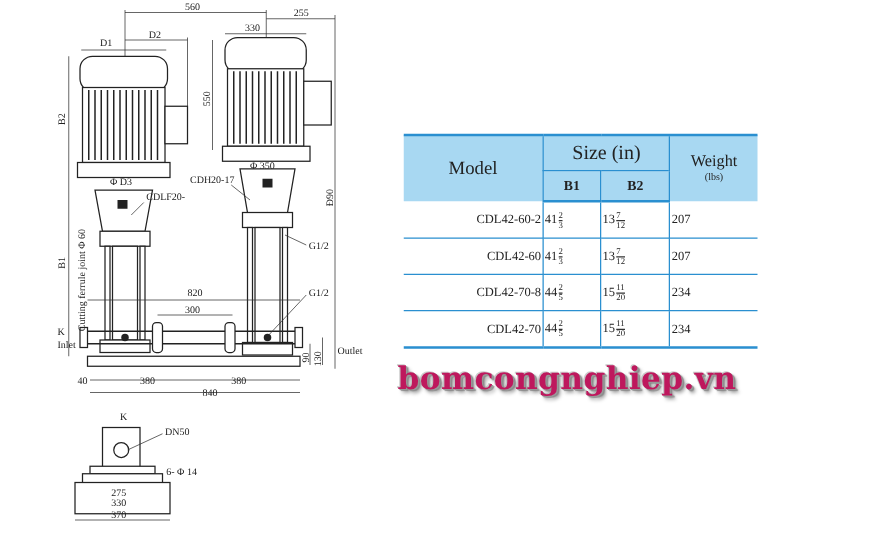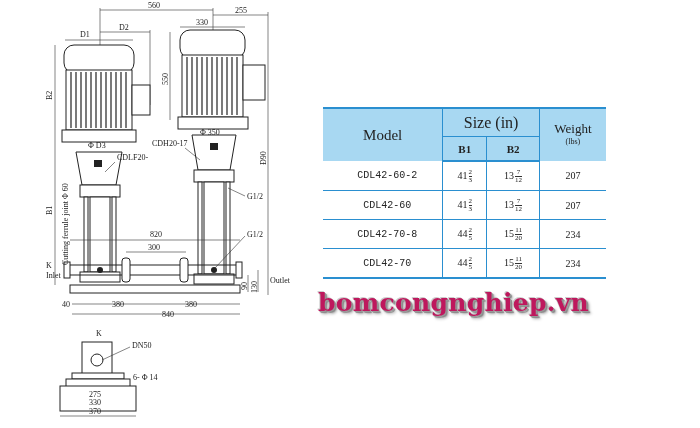--- a/index.html
+++ b/index.html
@@ -12,22 +12,22 @@
   .spec-table{position:absolute;left:323px;top:107px;width:283px;border-collapse:collapse;font-family:"Liberation Serif",serif;color:#222;}
   .spec-table th{background:#a8d8f2;font-weight:normal;border-left:1.5px solid #2a8fd0;border-right:1.5px solid #2a8fd0;}
   .spec-table th.first,.spec-table td.first{border-left:none;}
   .spec-table th.last,.spec-table td.last{border-right:none;}
   .spec-table thead tr:first-child th{border-top:2.5px solid #2a8fd0;}
   .spec-table thead tr.sub th{border-top:1.5px solid #2a8fd0;border-bottom:2.5px solid #2a8fd0;font-size:11px;font-weight:bold;height:16px;}
   .spec-table .h-model{font-size:15px;height:50px;}
   .spec-table .h-size{font-size:16px;height:20px;}
   .spec-table .h-weight{font-size:13px;line-height:13px;}
   .spec-table .h-weight small{display:block;font-size:8px;font-family:Liberation Serif, serif;}
-  .spec-table td{font-size:10px;height:26px;text-align:center;border-bottom:1.5px solid #2a8fd0;border-left:1.5px solid #2a8fd0;border-right:1.5px solid #2a8fd0;}
-  .spec-table td.first{text-align:center;padding-left:10px;font-family:Liberation Mono, monospace;}
+  .spec-table td{font-size:10px;height:26px;text-align:left;border-bottom:1.5px solid #2a8fd0;border-left:1.5px solid #2a8fd0;border-right:1.5px solid #2a8fd0;}
+  .spec-table td.first{text-align:right;padding-left:10px;}
   .spec-table tbody tr:last-child td{border-bottom:2px solid #2a8fd0;}
   .frac{display:inline-flex;flex-direction:column;vertical-align:middle;font-size:7px;line-height:7px;margin-left:1px;}
   .frac span:first-child{border-bottom:0.6px solid #333;}
   .watermark{position:absolute;left:318px;top:288px;font-family:"DejaVu Serif",serif;font-weight:bold;font-size:25px;color:#be185d;letter-spacing:0.3px;
     text-shadow:1px 1px 0 #999,2px 2px 1px #888,3px 3px 3px #aaa,-1px -1px 0 #ccc;}
 </style>
 </head>
 <body>
 
 <svg id="drawing" viewBox="0 0 320 428" xmlns="http://www.w3.org/2000/svg">

